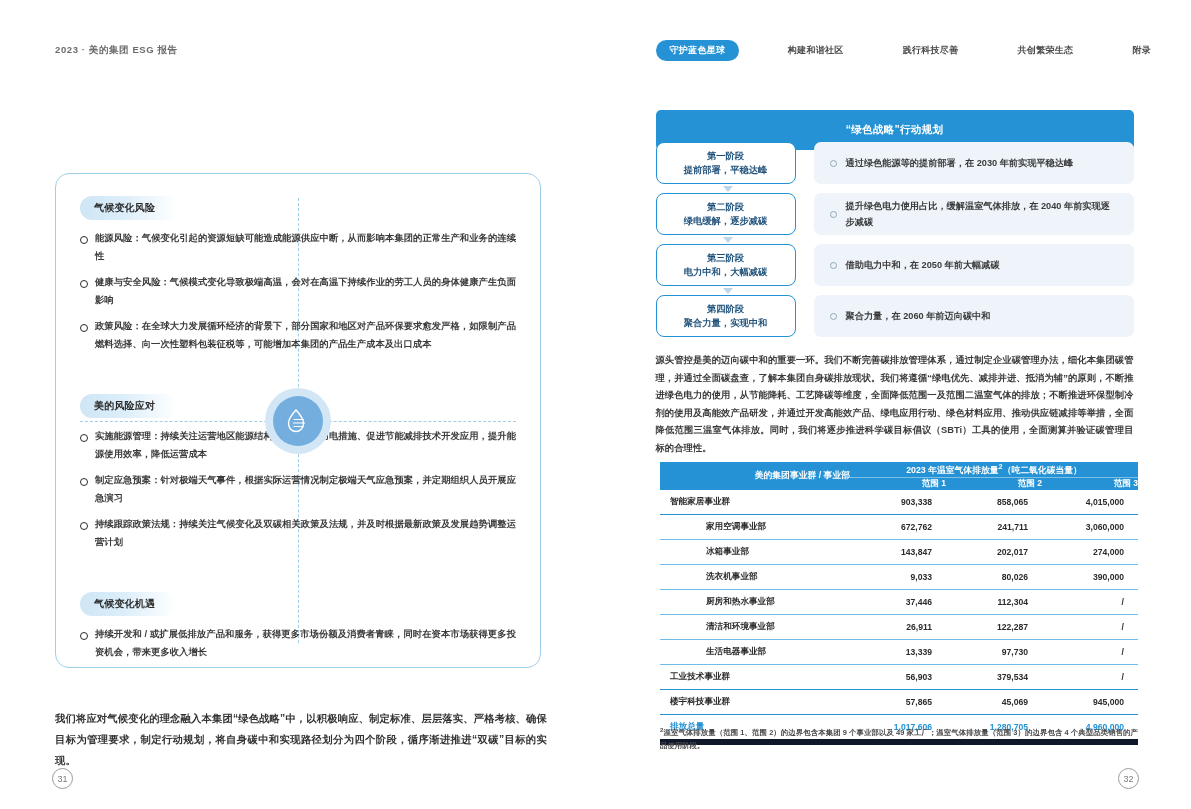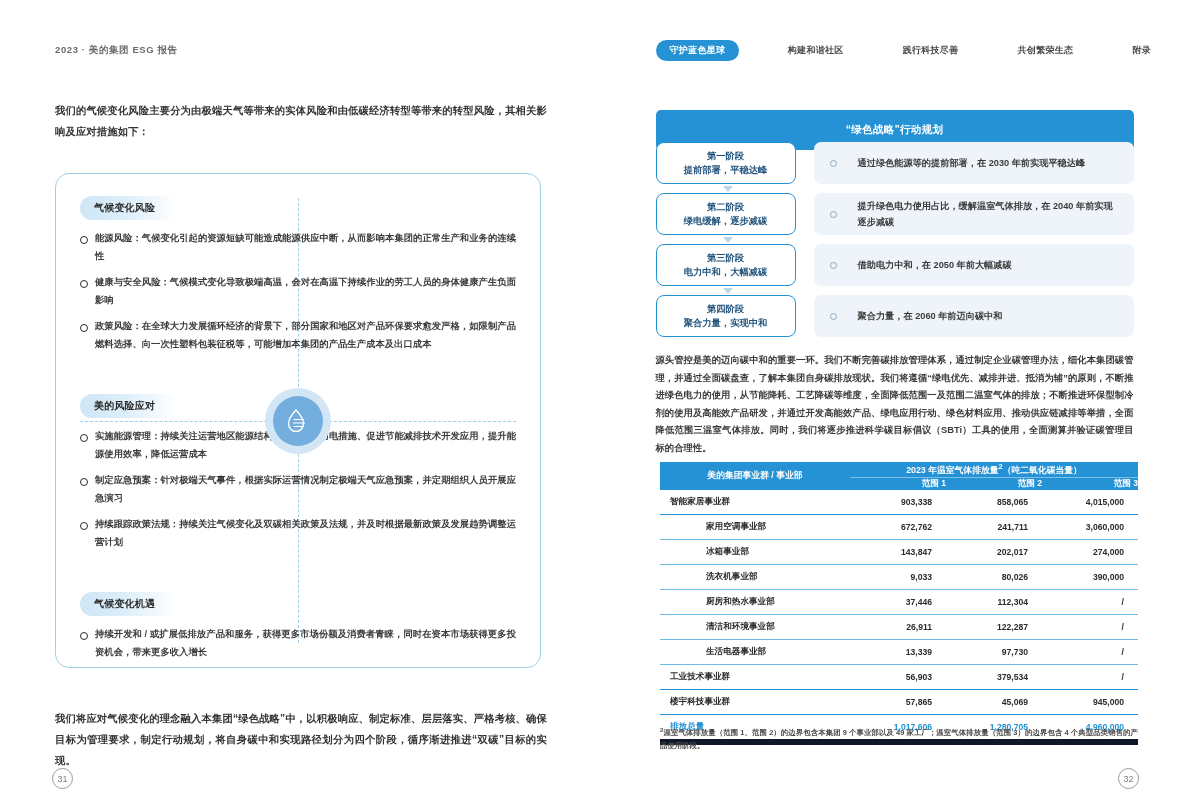--- a/index.html
+++ b/index.html
@@ -128,21 +128,21 @@
     border: 1px solid #2492d4; border-radius: 8px 8px 8px 8px;
     display: flex; flex-direction: column; align-items: center; justify-content: center;
     color: #1b4f79; font-size: 9.3px; font-weight: bold; line-height: 14px;
     background: #fff; position: relative; z-index: 2;
   }
   .stage-left .l2 { color: #24557d; }
   .stage-right {
     flex: 1; margin-left: 18px;
     background: #eef4fa; border-radius: 7px;
     display: flex; align-items: center; padding: 0 16px;
-    font-size: 9.2px; color: #3b3b3b; font-weight: bold; line-height: 16px; gap: 12px;
+    font-size: 9.2px; color: #3b3b3b; font-weight: bold; line-height: 16px;
   }
   .stage-right .dot {
     width: 7px; height: 7px; border-radius: 50%;
     border: 1.6px solid #8fa8bb; margin-right: 9px; flex: none;
   }
   .stage-arrow {
     position: absolute; left: 66px; bottom: -9px;
     width: 0; height: 0; z-index: 1;
     border-left: 5px solid transparent;
     border-right: 5px solid transparent;
@@ -161,21 +161,21 @@
     border-collapse: collapse; font-size: 8.6px;
   }
   .emtable th, .emtable td { padding: 0; }
   .thead-band { background: #2492d4; color: #fff; }
   .th-unit {
     font-size: 8.8px; font-weight: bold; text-align: center;
     padding: 5px 4px 3px 4px;
     border-bottom: 1px solid #7dc0e6;
   }
   .th-org {
-    font-size: 8.8px; font-weight: bold; text-align: center;
+    font-size: 8.8px; font-weight: bold; text-align: right;
     padding: 5px 10px; vertical-align: middle; width: 190px;
   }
   .th-scope {
     font-size: 8.6px; font-weight: bold; text-align: right;
     padding: 4px 14px 6px 4px;
   }
   .emtable tbody td {
     font-size: 8.6px; color: #2b2b2b; font-weight: bold;
     padding: 6px 0; border-bottom: 1px solid #2492d4;
   }
@@ -197,21 +197,20 @@
 </style>
 </head>
 <body>
 
 <div class="spread">
 
   <div class="page page-left">
 
     <div class="runhead">2023 · 美的集团 ESG 报告</div>
 
-    <div class="intro-para">我们的气候变化风险主要分为由极端天气等带来的实体风险和由低碳经济转型等带来的转型风险，其相关影响及应对措施如下：</div>
 
     <div class="riskcard">
       <div class="vdiv"></div>
       <div class="hdiv"></div>
 
       <div class="quadgrid">
 
         <div class="quad">
           <div class="quad-title">气候变化风险</div>
           <ul class="bullets">

